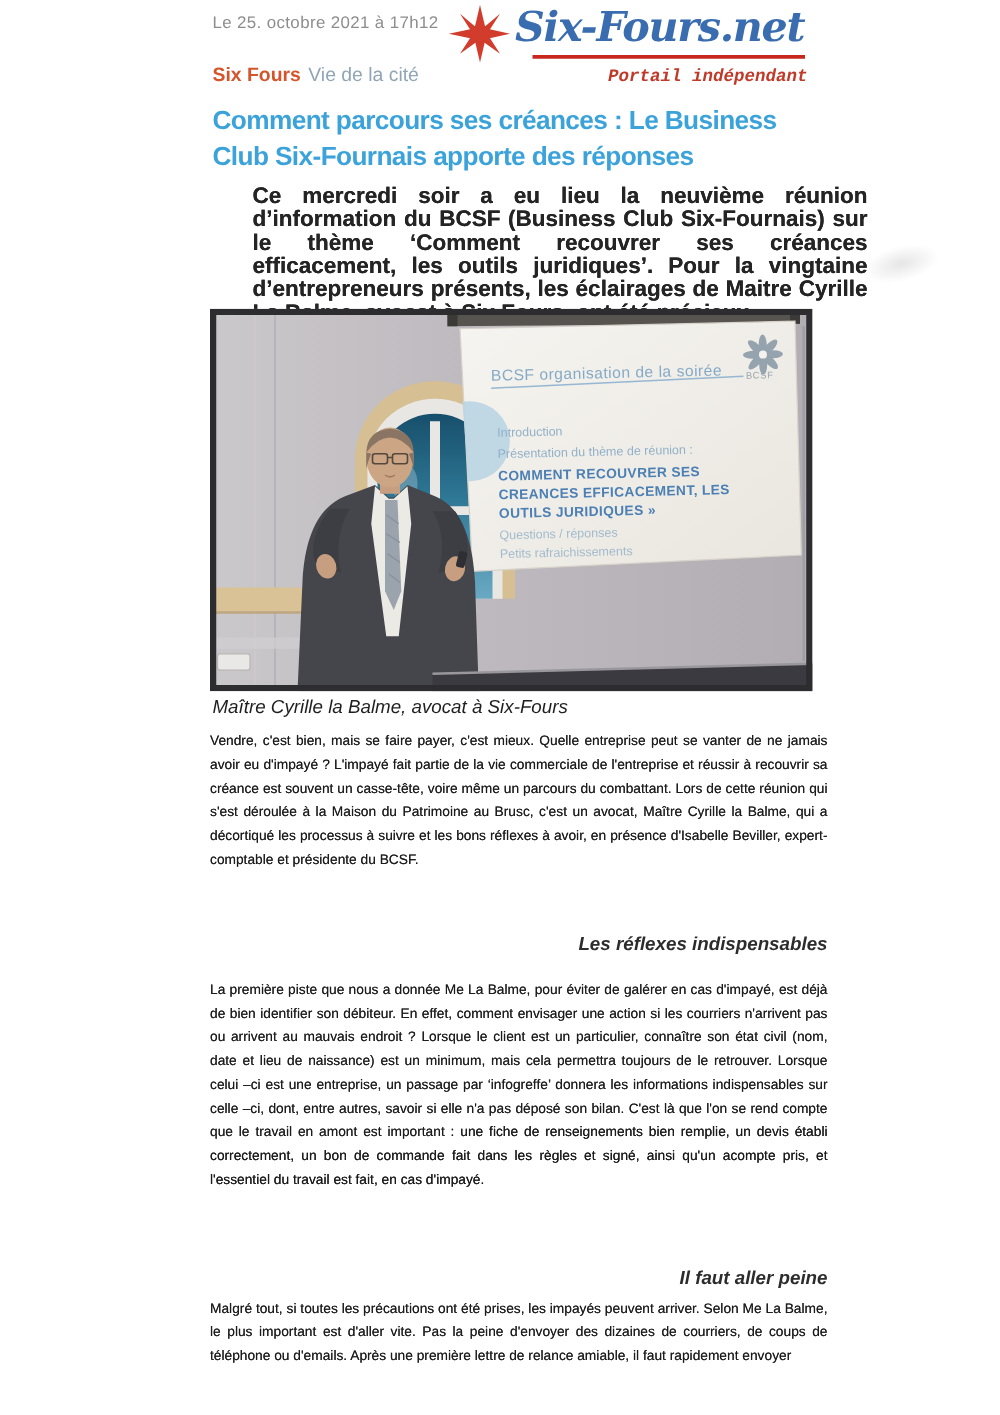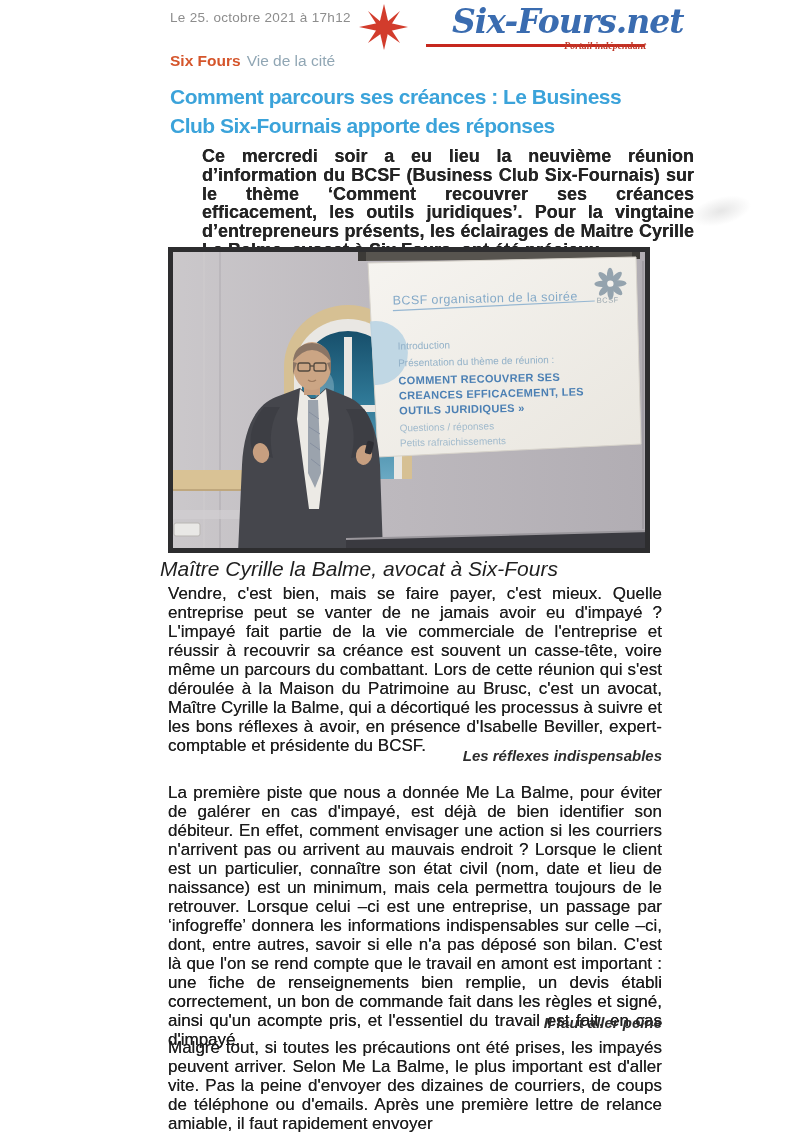--- a/index.html
+++ b/index.html
@@ -13,27 +13,27 @@
   }
   .abs { position:absolute; }
 
   
   .date { left:170px; top:10px; font-size:13.5px; color:#8d8d8d; letter-spacing:.3px; }
   .logo { left:358px; top:0; width:292px; height:56px; }
   .logo-star { position:absolute; left:0; top:3px; width:52px; height:48px; }
   .logo-name {
     position:absolute; left:54px; top:2px;
     font-family:"DejaVu Serif", serif; font-style:italic; font-weight:bold;
-    font-size:33px; color:#3a6cb0; letter-spacing:-1px; white-space:nowrap;margin-left:40px;
+    font-size:33px; color:#3a6cb0; letter-spacing:-1px; white-space:nowrap;
   }
   .logo-rule { position:absolute; left:68px; top:44px; width:218px; height:2.5px; background:#c6281e; }
   .logo-tagline {
-    position:absolute; right:4px; top:40px;
-    font-family:Liberation Serif, serif; font-style:italic; font-weight:bold;
-    font-size:10px; color:#c03a2a;
+    position:absolute; right:4px; top:54px;
+    font-family:Liberation Mono, monospace; font-style:italic; font-weight:bold;
+    font-size:14px; color:#c03a2a;
   }
 
   .category { left:170px; top:52px; font-size:15.5px; }
   .category .cat-main { color:#d5552b; font-weight:bold; }
   .category .cat-sub  { color:#90a6b4; margin-left:6px; }
 
   .article-title {
     left:170px; top:82px; width:492px;
     font-size:21px; line-height:29px; font-weight:bold;
     letter-spacing:-0.5px; color:#3ba3da;
@@ -41,25 +41,25 @@
 
   .intro {
     left:170px; top:147px; width:492px;
     font-size:18px; line-height:18.8px; font-weight:bold;
     text-align:justify; color:#242424; text-shadow:0 0 .3px #242424;margin-left:32px;
   }
 
   .photo { left:168px; top:247px; width:482px; height:306px; }
   .photo svg { display:block; width:482px; height:306px; }
 
-  .caption { left:160px; top:557px; font-size:21px; font-style:italic; color:#1f1f1f; }
+  .caption { left:170px; top:557px; font-size:15px; font-style:italic; color:#1f1f1f; }
 
   .body-par {
     left:168px; width:494px;
-    font-size:17px; line-height:19px; text-align:justify;
+    font-size:11px; line-height:19px; text-align:justify;
     color:#1c1c1c; text-shadow:0 0 .25px #444;
   }
   .p1 { top:584px; }
   .p2 { top:783px; }
   .p3 { top:994px;margin-top:44px; }
   .p2 .bold-tail { font-weight:normal; text-shadow:0 0 .3px #222; }
 
   .subheading {
     left:168px; width:494px; text-align:right;
     font-size:15px; font-weight:bold; font-style:italic; color:#2c2c2c;

